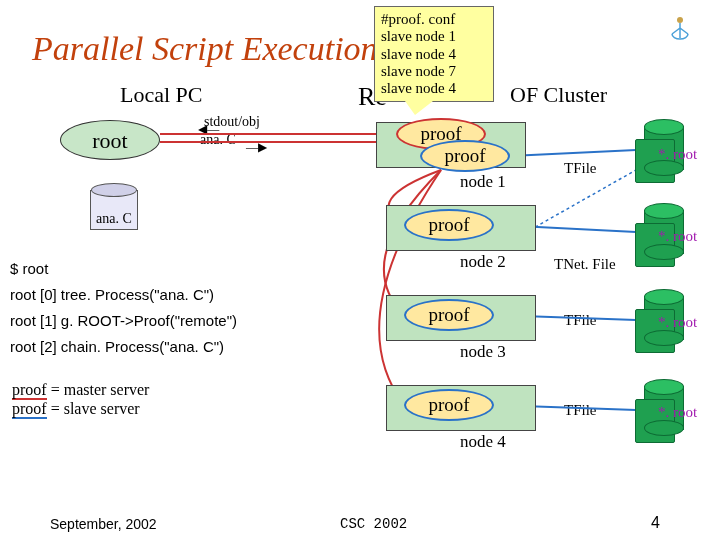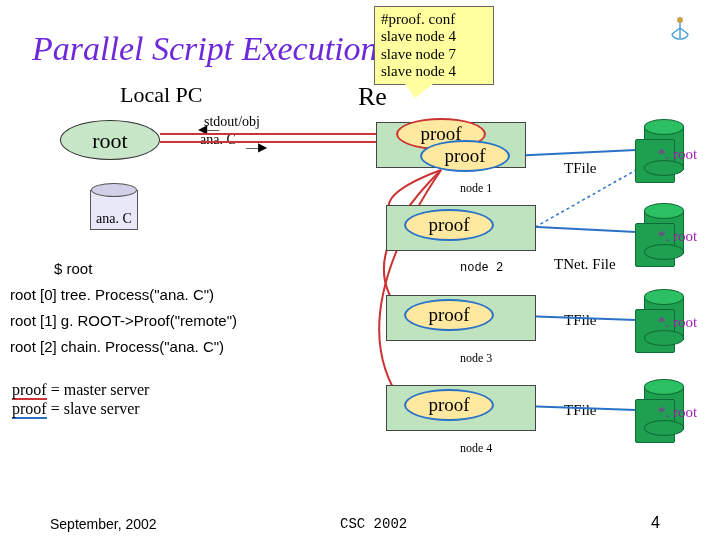--- a/index.html
+++ b/index.html
@@ -1,34 +1,34 @@
 <!DOCTYPE html>
 <html><head>
 <meta charset="utf-8">
 <style>
   * { box-sizing: border-box; margin: 0; padding: 0; }
   body { width: 720px; height: 540px; font-family: "Times New Roman", serif; position: relative; background: #fff; overflow: hidden; }
   .container { position: relative; width: 100%; height: 100%; }
-  .title { position: absolute; top: 30px; left: 32px; font-size: 34px; color: #6d28d9; font-style: italic; font-family: Georgia, serif; }
+  .title { position: absolute; top: 30px; left: 32px; font-size: 34px; color: #c2410c; font-style: italic; font-family: Georgia, serif; }
   .logog { position: absolute; top: 10px; right: 22px; width: 36px; height: 36px; }
   .logog svg { width: 100%; height: 100%; }
   .local-label { position: absolute; top: 82px; left: 120px; font-size: 22px; }
   .cluster-label-a { position: absolute; top: 82px; left: 358px; font-size: 26px; }
   .cluster-label-b { position: absolute; top: 82px; left: 510px; font-size: 22px; }
   .conf-box { position: absolute; top: 6px; left: 374px; width: 120px; background: #ffffa0; border: 1px solid #666; padding: 4px 6px; font-size: 15px; line-height: 1.15; z-index: 20; }
   .conf-box::after { content: ""; position: absolute; bottom: -14px; left: 30px; width: 0; height: 0; border-left: 10px solid transparent; border-right: 18px solid transparent; border-top: 14px solid #ffffa0; }
   .root-oval { position: absolute; top: 120px; left: 60px; width: 100px; height: 40px; background: #c8e6c8; border: 1px solid #333; border-radius: 50%; text-align: center; line-height: 40px; font-size: 22px; z-index: 5; }
   .stdout-label { position: absolute; top: 114px; left: 204px; font-size: 14px; }
   .stdout-arrow { position: absolute; top: 122px; left: 198px; font-size: 12px; }
   .anac-label { position: absolute; top: 132px; left: 200px; font-size: 14px; }
   .anac-arrow { position: absolute; top: 140px; left: 246px; font-size: 12px; }
   .anac-file { position: absolute; top: 190px; left: 90px; width: 48px; height: 40px; background: #e8e8f8; border: 1px solid #555; text-align: center; font-size: 14px; padding-top: 20px; z-index: 5; }
   .anac-file::before { content: ""; position: absolute; top: -8px; left: 0; right: 0; height: 12px; background: #d0d0e8; border: 1px solid #555; border-radius: 50%; }
   .cmd-line { position: absolute; left: 10px; font-size: 15px; font-family: Arial, sans-serif; }
-  .cmd0 { top: 260px; margin-left: 44px; }
+  .cmd0 { top: 260px; }
   .cmd1 { top: 286px; }
   .cmd2 { top: 312px; }
   .cmd3 { top: 338px; }
   .legend { position: absolute; top: 380px; left: 12px; font-size: 16px; line-height: 1.2; font-family: Liberation Serif, serif; }
   .legend .m { border-bottom: 2px solid #c33; display: inline; }
   .footerL { position: absolute; bottom: 8px; left: 50px; font-size: 14px; font-family: Arial, sans-serif; }
   .footerC { position: absolute; bottom: 8px; left: 340px; font-size: 14px; font-family: Liberation Mono, monospace; }
   .footerR { position: absolute; bottom: 8px; right: 60px; font-size: 16px; font-family: Arial, sans-serif; }
   .masterbox { position: absolute; left: 376px; width: 150px; height: 46px; background: #bfe3bf; border: 1px solid #444; z-index: 2; }
   .mb1 { top: 122px; }
@@ -36,23 +36,23 @@
   .proof-slave { border-color: #2a72c8; }
   .po-master { top: 118px; left: 396px; }
   .po-s1 { top: 140px; left: 420px; }
   .slavebox { position: absolute; left: 386px; width: 150px; height: 46px; background: #bfe3bf; border: 1px solid #444; z-index: 2; }
   .sb2 { top: 205px; }
   .sb3 { top: 295px; }
   .sb4 { top: 385px; }
   .po-s2 { top: 209px; left: 404px; }
   .po-s3 { top: 299px; left: 404px; }
   .po-s4 { top: 389px; left: 404px; }
-  .node-lab { position: absolute; font-size: 12px; left: 460px; z-index: 4; margin-top: 9px; }
+  .node-lab { position: absolute; font-size: 17px; left: 460px; z-index: 4; }
   .nl1 { top: 172px; }
-  .nl2 { top: 252px; font-family: Liberation Mono, monospace; }
+  .nl2 { top: 252px; }
   .nl3 { top: 342px; }
   .nl4 { top: 432px; }
   .tfile-lab { position: absolute; font-size: 15px; }
   .tf1 { top: 160px; left: 564px; }
   .tf2 { top: 256px; left: 554px; }
   .tf3 { top: 312px; left: 564px; }
   .tf4 { top: 402px; left: 564px; }
   .cyl { position: absolute; width: 40px; height: 44px; background: #1fa050; border: 1px solid #0d6b34; z-index: 3; }
   .cyl::before { content: ""; position: absolute; top: -8px; left: -1px; right: -1px; height: 14px; background: #2cbf63; border: 1px solid #0d6b34; border-radius: 50%; }
   .cyl::after { content: ""; position: absolute; bottom: -7px; left: -1px; right: -1px; height: 14px; background: #1fa050; border: 1px solid #0d6b34; border-radius: 50%; }
@@ -76,23 +76,25 @@
   <div class="logog">
     <svg viewBox="0 0 36 36">
         <circle cx="18" cy="10" r="3" fill="#c9a24a"></circle>
         <path d="M18 13 L18 28 M18 18 L10 24 M18 18 L26 24 M10 24 A8 5 0 0 0 26 24" stroke="#4aa0d8" stroke-width="1.5" fill="none"></path>
       </svg>
   </div>
 
   <div class="title">Parallel Script Execution</div>
   <div class="local-label">Local PC</div>
   <div class="cluster-label-a">Re</div>
+  <div class="cluster-label-b">OF Cluster</div>
 
   <div class="conf-box">
     <div>#proof. conf</div>
+    <div>slave node 1</div>
     <div>slave node 4</div>
     <div>slave node 7</div>
     <div>slave node 4</div>
   </div>
 
   <div class="root-oval">root</div>
 
   <span class="stdout-arrow">◀—</span>
   <div class="stdout-label">stdout/obj</div>
   <div class="anac-label">ana. C</div>

